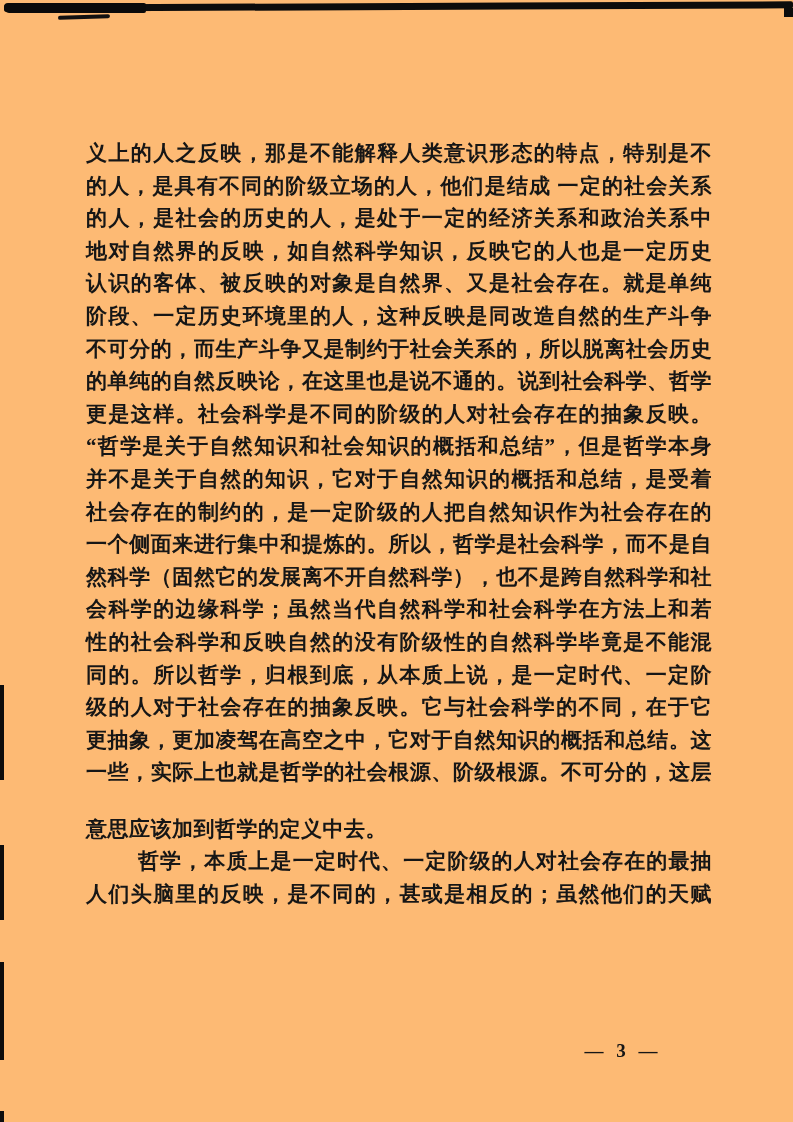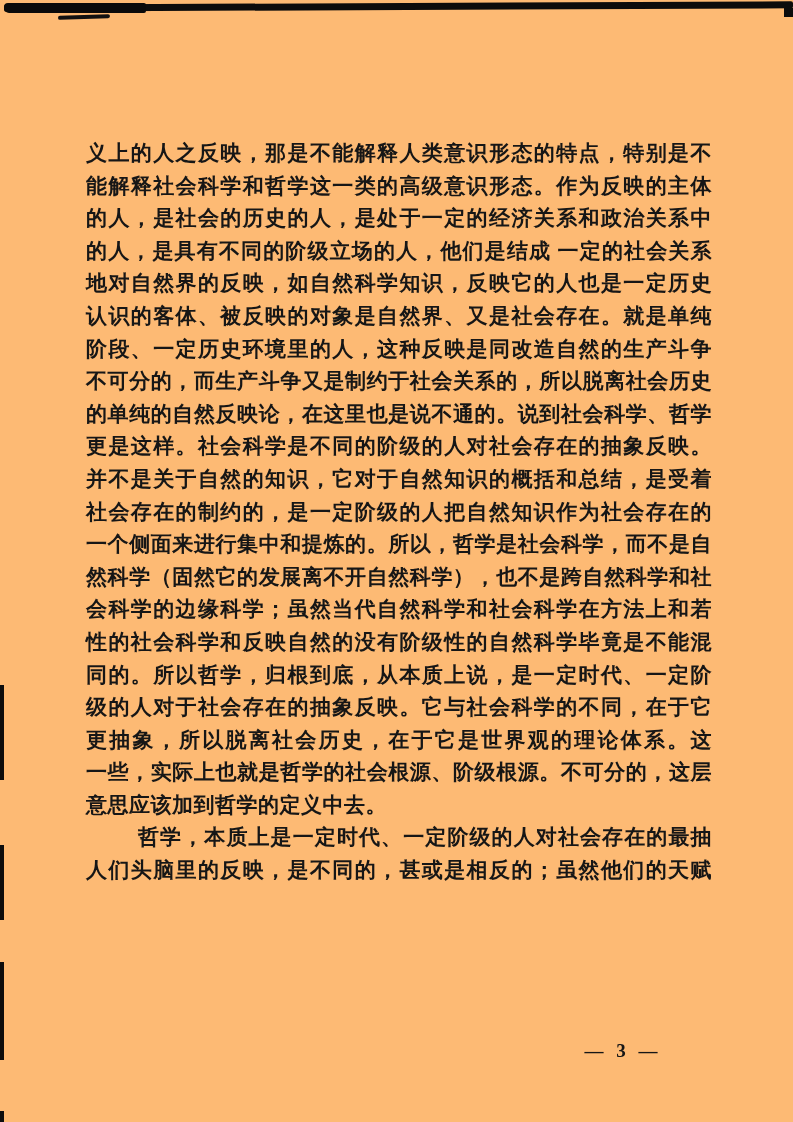--- a/index.html
+++ b/index.html
@@ -69,20 +69,21 @@
   .line {
     height: 32.6px;
     line-height: 32.6px;
     text-align: justify;
     text-align-last: justify;
     text-justify: inter-character;
     white-space: nowrap;
   }
   .line.para-end {
     text-align-last: left;
+    margin-top: 24px;
   }
   .line.indent {
     text-indent: 52px;
   }
   .page-number {
     position: absolute;
     left: 568px;
     top: 1038px;
     width: 110px;
     text-align: center;
@@ -103,38 +104,38 @@
   <div class="smear-top-blob"></div>
   <div class="smear-top-frag"></div>
   <div class="smear-top-hook"></div>
   <div class="edge-mark m1"></div>
   <div class="edge-mark m2"></div>
   <div class="edge-mark m3"></div>
   <div class="edge-mark m4"></div>
 
   <div class="textblock">
     <div class="line">义上的人之反映，那是不能解释人类意识形态的特点，特别是不</div>
-    <div class="line">能解释社会科学和哲学这一类的高级意识形态。作为反映的主体</div>
+    <div class="line">的人，是具有不同的阶级立场的人，他们是结成 一定的社会关系</div>
     <div class="line">的人，是社会的历史的人，是处于一定的经济关系和政治关系中</div>
-    <div class="line">的人，是具有不同的阶级立场的人，他们是结成 一定的社会关系</div>
     <div class="line">地对自然界的反映，如自然科学知识，反映它的人也是一定历史</div>
     <div class="line">认识的客体、被反映的对象是自然界、又是社会存在。就是单纯</div>
     <div class="line">阶段、一定历史环境里的人，这种反映是同改造自然的生产斗争</div>
     <div class="line">不可分的，而生产斗争又是制约于社会关系的，所以脱离社会历史</div>
     <div class="line">的单纯的自然反映论，在这里也是说不通的。说到社会科学、哲学</div>
     <div class="line">更是这样。社会科学是不同的阶级的人对社会存在的抽象反映。</div>
+    <div class="line">“哲学是关于自然知识和社会知识的概括和总结”，但是哲学本身</div>
     <div class="line">并不是关于自然的知识，它对于自然知识的概括和总结，是受着</div>
     <div class="line">社会存在的制约的，是一定阶级的人把自然知识作为社会存在的</div>
     <div class="line">一个侧面来进行集中和提炼的。所以，哲学是社会科学，而不是自</div>
     <div class="line">然科学（固然它的发展离不开自然科学），也不是跨自然科学和社</div>
     <div class="line">会科学的边缘科学；虽然当代自然科学和社会科学在方法上和若</div>
     <div class="line">性的社会科学和反映自然的没有阶级性的自然科学毕竟是不能混</div>
     <div class="line">同的。所以哲学，归根到底，从本质上说，是一定时代、一定阶</div>
     <div class="line">级的人对于社会存在的抽象反映。它与社会科学的不同，在于它</div>
-    <div class="line">更抽象，所以脱离社会历史，在于它是世界观的理论体系。这</div>
+    <div class="line">更抽象，更加凌驾在高空之中，它对于自然知识的概括和总结。这</div>
     <div class="line">一些，实际上也就是哲学的社会根源、阶级根源。不可分的，这层</div>
     <div class="line para-end">意思应该加到哲学的定义中去。</div>
     <div class="line indent">哲学，本质上是一定时代、一定阶级的人对社会存在的最抽</div>
     <div class="line">人们头脑里的反映，是不同的，甚或是相反的；虽然他们的天赋</div>
   </div>
 
   <div class="page-number">— 3 —</div>
 
 </div>
 

